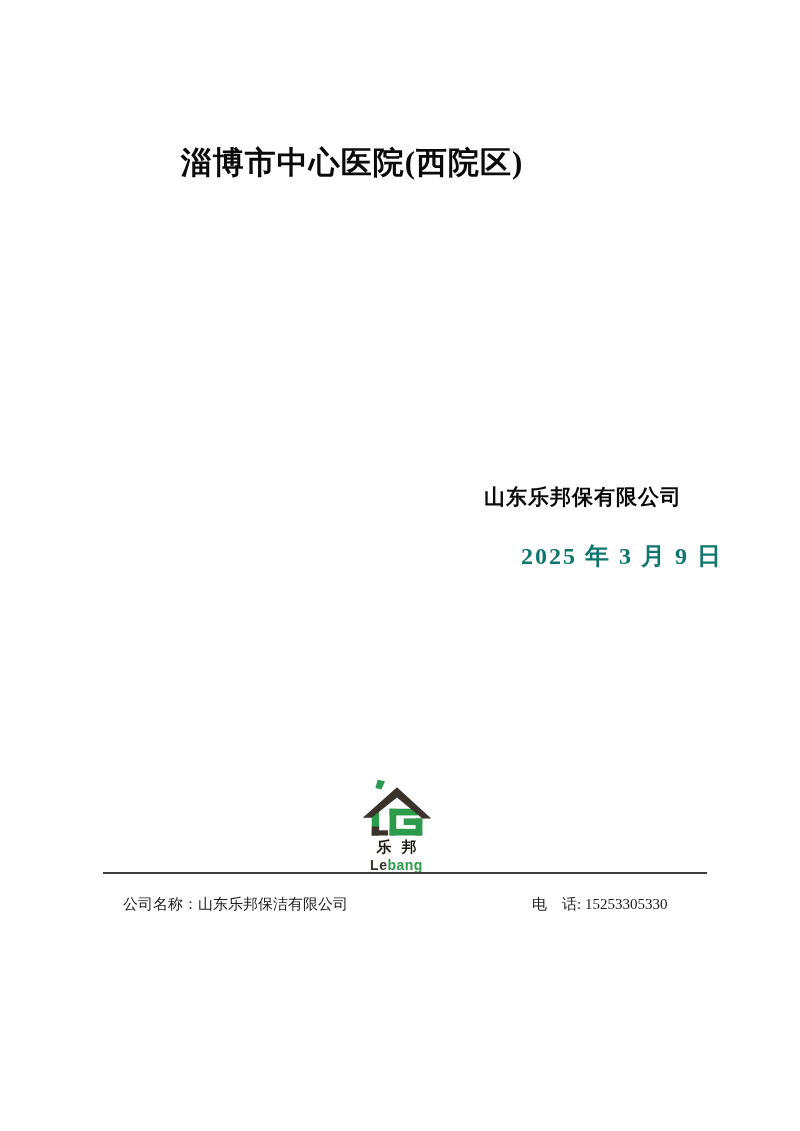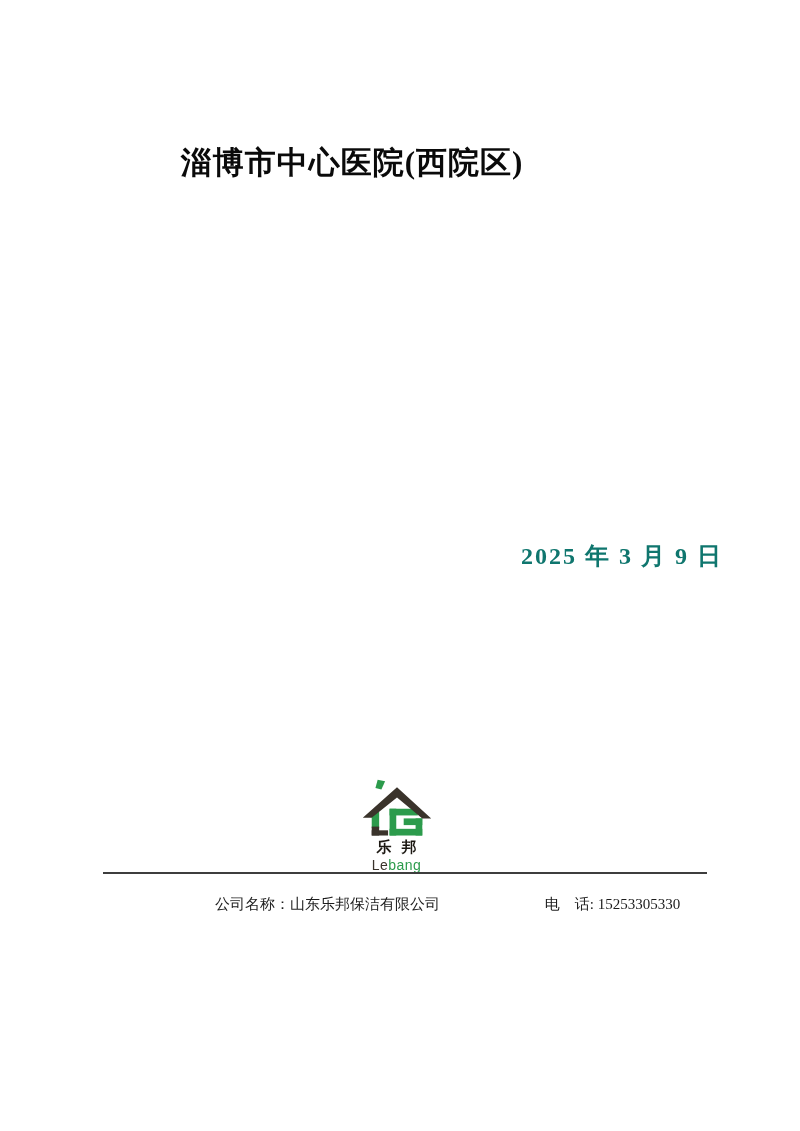--- a/index.html
+++ b/index.html
@@ -76,21 +76,21 @@
     margin-top: 1px;
     font-size: 15px;
     font-weight: bold;
     letter-spacing: 10px;
     padding-left: 10px; 
     color: #1c1812;
     font-family: "Liberation Serif", "DejaVu Serif", serif;
   }
   .logo-latin {
     font-size: 14px;
-    font-weight: normal;
+    font-weight: bold;
     font-family: "Liberation Sans", "DejaVu Sans", sans-serif;
     letter-spacing: 0.5px;
     margin-top: 0px;
   }
   .logo-latin .le   { color: var(--logo-dark, #3a332b); }
   .logo-latin .bang { color: var(--logo-green, #2c9b4c); }
 
   
   .footer-divider {
     position: absolute;
@@ -107,31 +107,32 @@
     top: 892px;
     left: 123px;
     width: 570px;
     display: grid;
     grid-template-columns: 409px 1fr;
     font-size: 15px;
     line-height: 24px;
     color: #1c1c1c;
     font-family: "Liberation Serif", "DejaVu Serif", serif;
   }
-  .footer .cell { white-space: nowrap; text-align: center; }
+  .footer .cell { white-space: nowrap; }
 </style>
 </head>
 <body>
 
 <div class="page">
 
   <div class="title-block">
     <div>淄博市中心医院(西院区)</div>
   </div>
 
+  <div class="company-name">山东乐邦保有限公司</div>
 
   <div class="report-date">2025 年 3 月 9 日</div>
 
   <div class="logo-block">
     <svg class="logo-house" viewBox="0 0 100 78" xmlns="http://www.w3.org/2000/svg" aria-hidden="true">
 
       <rect class="lg-green" x="40" y="40" width="38" height="9"></rect>
       <rect class="lg-green" x="40" y="40" width="9" height="36"></rect>
       <rect class="lg-green" x="40" y="67" width="44" height="9"></rect>
       <rect class="lg-green" x="75" y="53" width="9" height="23"></rect>

